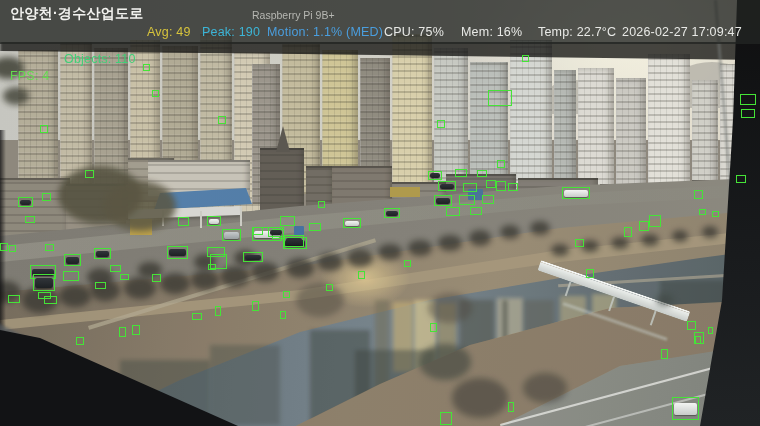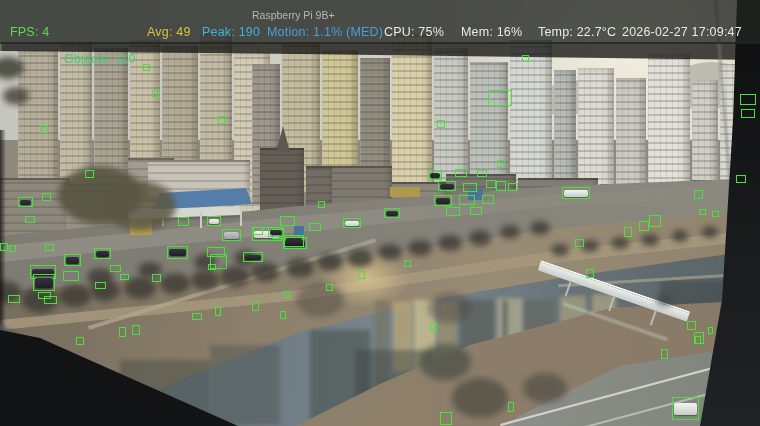--- a/index.html
+++ b/index.html
@@ -339,23 +339,24 @@
       <div class="det" style="left: 508px; top: 402px; width: 6px; height: 10px; border-color: rgb(69, 228, 55);"></div>
       <div class="det" style="left: 440px; top: 412px; width: 12px; height: 13px; border-color: rgb(69, 228, 55);"></div>
       <div class="car white" style="left: 674px; top: 402.75px; width: 23px; height: 12.65px;"></div>
       <div class="det" style="left: 672px; top: 397px; width: 27px; height: 23px; border-color: rgb(69, 228, 55);"></div>
       <div class="det" style="left: 661px; top: 349px; width: 7px; height: 10px; border-color: rgb(69, 228, 55);"></div>
       <div class="det" style="left: 695px; top: 336px; width: 6px; height: 8px; border-color: rgb(69, 228, 55);"></div>
       <div class="det" style="left: 708px; top: 327px; width: 5px; height: 7px; border-color: rgb(69, 228, 55);"></div>
     </div>
 
   <div id="header">
+    <span id="cam-title">안양천·경수산업도로</span>
     <span id="cam-device">Raspberry Pi 9B+</span>
     <div id="stats-row">
-        <span class="stat" style="left: 10px; color: rgb(99, 217, 79);">FPS: 4</span>
+        <span class="stat" style="left: 10px; color: rgb(99, 217, 79); margin-top: 44px;">FPS: 4</span>
         <span class="stat" style="left: 64px; color: rgb(63, 208, 119); margin-top: 27px;">Objects: 110</span>
         <span class="stat" style="left: 147px; color: rgb(214, 195, 60);">Avg: 49</span>
         <span class="stat" style="left: 202px; color: rgb(60, 181, 214);">Peak: 190</span>
         <span class="stat" style="left: 267px; color: rgb(74, 158, 222);">Motion: 1.1% (MED)</span>
         <span class="stat" style="left: 384px; color: rgb(232, 233, 230);">CPU: 75%</span>
         <span class="stat" style="left: 461px; color: rgb(232, 233, 230);">Mem: 16%</span>
         <span class="stat" style="left: 538px; color: rgb(232, 233, 230);">Temp: 22.7°C</span>
         <span class="stat" style="left: 622px; color: rgb(232, 233, 230);">2026-02-27 17:09:47</span>
       </div>
   </div>

